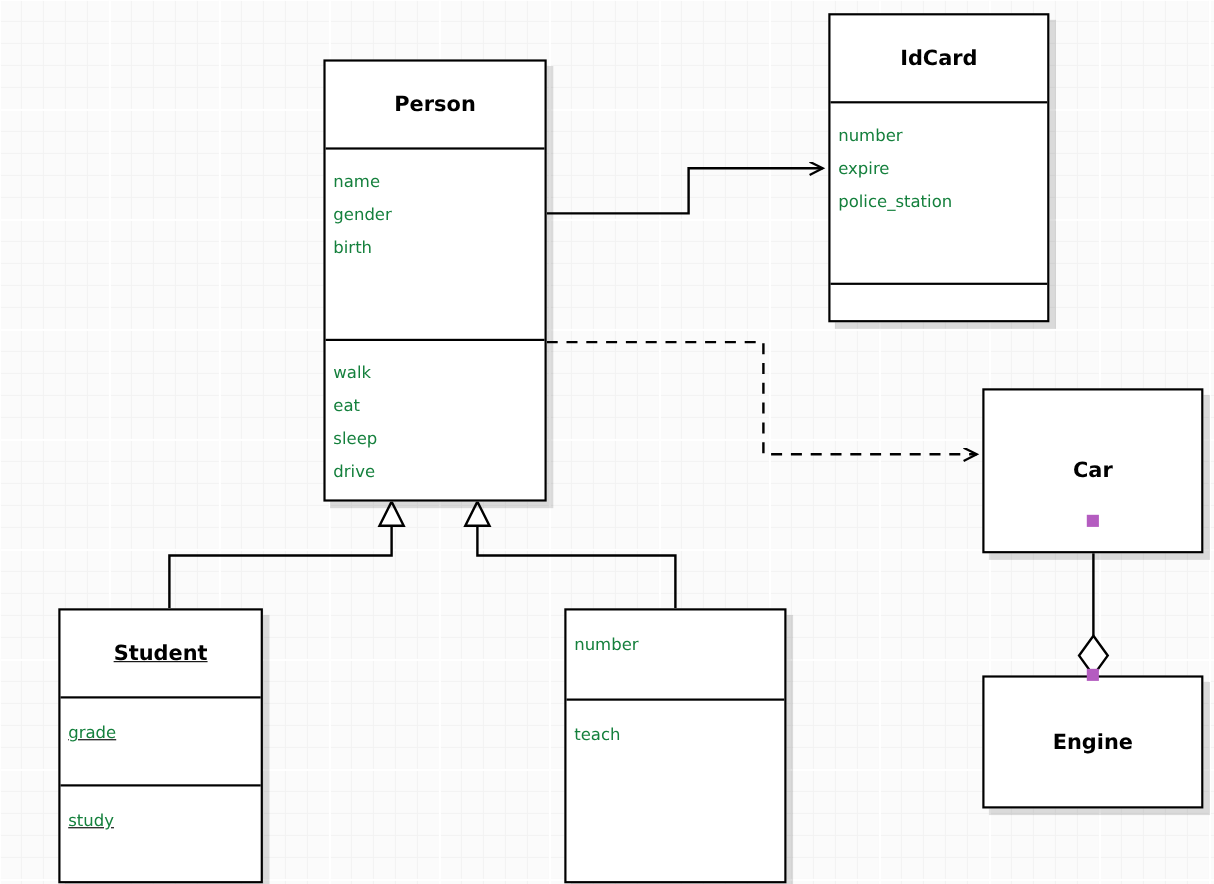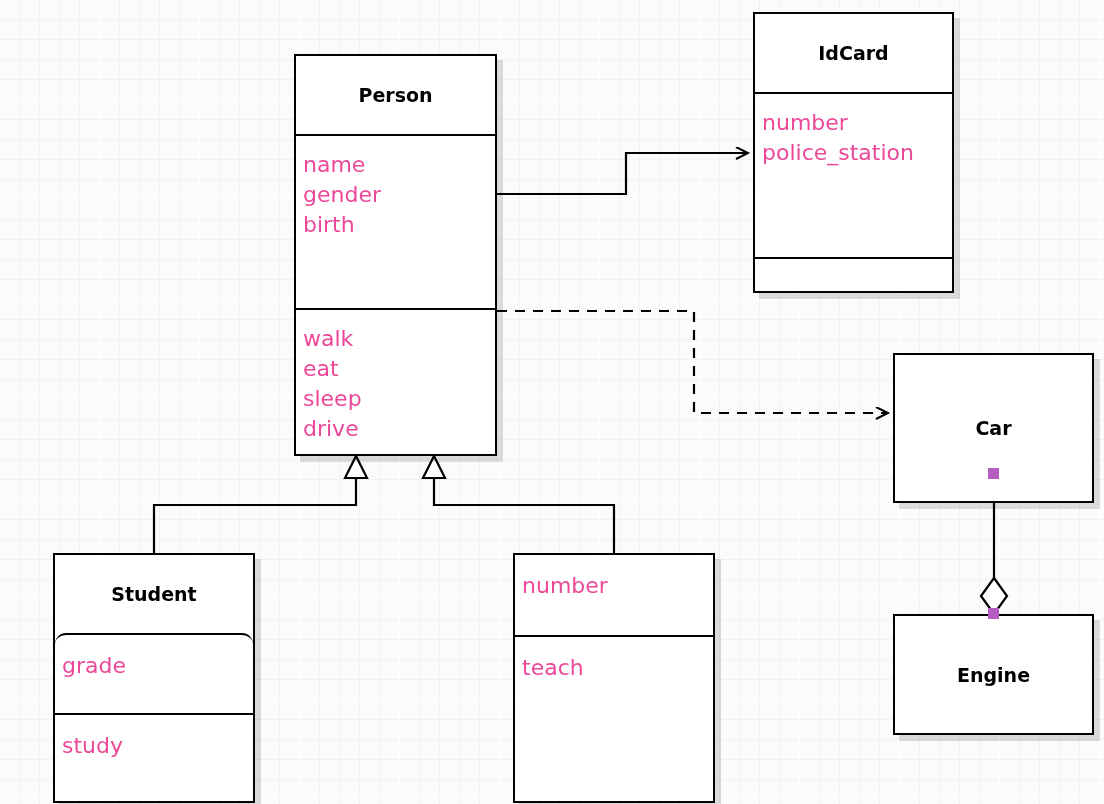--- a/index.html
+++ b/index.html
@@ -60,23 +60,23 @@
     display: flex;
     align-items: center;
     justify-content: center;
     font-weight: bold;
     font-size: 19px;
     color: #000000;
   }
 
   .members {
     padding: 14px 0 0 7px;
-    font-size: 22px;
+    font-size: 15px;
     line-height: 30px;
-    color: #ec4899;
+    color: #15803d;
   }
   .members .member {
     white-space: nowrap;
   }
   .members.tight {
     padding-top: 16px;
   }
   .members.empty {
     padding: 0;
   }
@@ -138,36 +138,37 @@
       <div class="member">eat</div>
       <div class="member">sleep</div>
       <div class="member">drive</div>
     </div>
   </div>
 
   <div class="uml-class" style="left:753px; top:12px; width:201px; height:281px;">
     <div class="compartment class-title" style="height:78px;">IdCard</div>
     <div class="compartment members" style="height:165px;">
       <div class="member">number</div>
+      <div class="member">expire</div>
       <div class="member">police_station</div>
     </div>
     <div class="compartment members empty" style="height:38px;"></div>
   </div>
 
   <div class="uml-class" style="left:893px; top:353px; width:201px; height:150px;">
     <div class="compartment class-title" style="height:100%;">Car</div>
   </div>
 
   <div class="uml-class" style="left:893px; top:614px; width:201px; height:121px;">
     <div class="compartment class-title" style="height:100%;">Engine</div>
   </div>
 
-  <div class="uml-class" style="left:53px; top:553px; width:202px; height:250px;">
+  <div class="uml-class" style="left:53px; top:553px; width:186px; height:250px;text-decoration:underline;">
     <div class="compartment class-title" style="height:78px;">Student</div>
-    <div class="compartment members tight" style="height:80px;border-radius:11px;">
+    <div class="compartment members tight" style="height:80px;">
       <div class="member">grade</div>
     </div>
     <div class="compartment members tight" style="height:90px;">
       <div class="member">study</div>
     </div>
   </div>
 
   <div class="uml-class" style="left:513px; top:553px; width:202px; height:250px;">
     <div class="compartment members tight" style="height:80px;">
       <div class="member">number</div>

